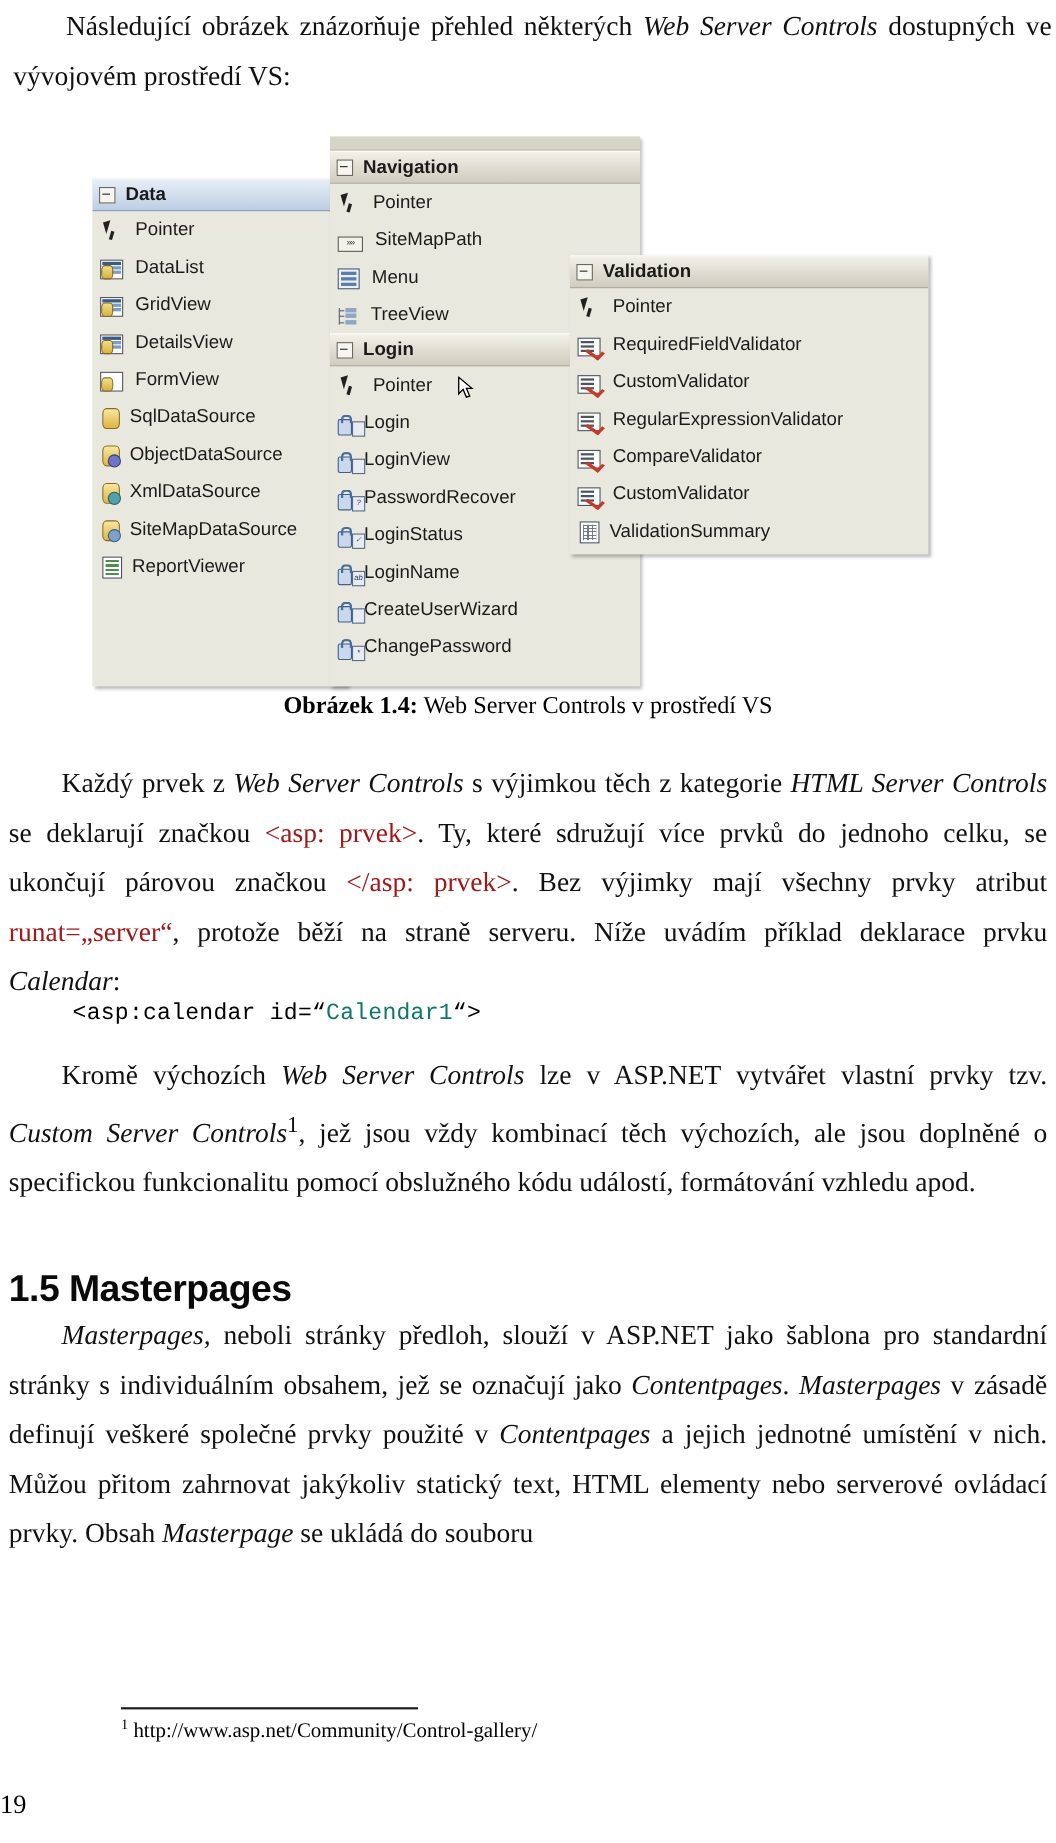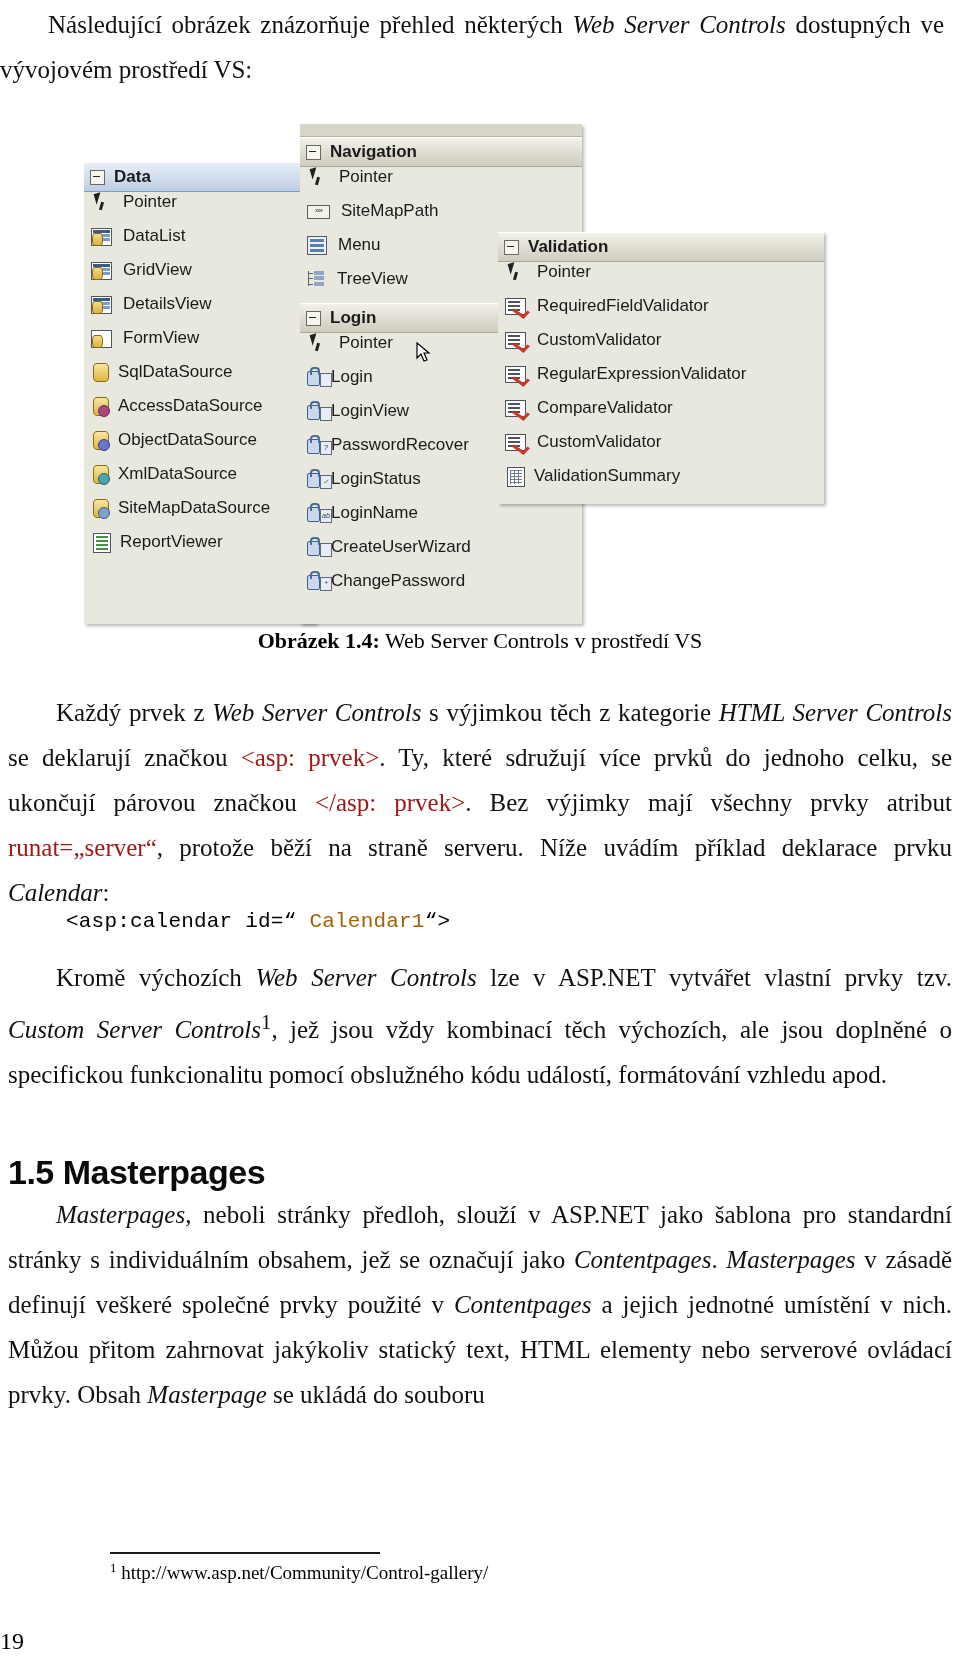--- a/index.html
+++ b/index.html
@@ -38,25 +38,25 @@
     display: inline-block;
     width: 48px;
   }
   .it { font-style: italic; }
   .code-red { color: #a01818; margin-top: 14px; }
   .mono {
     font-family: "Liberation Mono", monospace;
     font-size: 21px;
     letter-spacing: 0.2px;
   }
-  .mono .id { color: #a16207; margin-left: 13px; }
+  .mono .id { color: #0f766e; }
 
   #intro-block {
     position: absolute;
-    left: 0;
+    left: 12px;
     top: 2px;
     width: 944px;
   }
 
   
   #toolbox-figure {
     position: absolute;
     left: 84px;
     top: 124px;
     width: 740px;
@@ -64,21 +64,21 @@
   }
   .tb-panel {
     position: absolute;
     background: #e9e8de;
     font-family: "Liberation Sans", sans-serif;
     box-shadow: 2px 2px 3px rgba(0,0,0,0.28);
     overflow: hidden;
   }
   .tb-panel.p-data   { left: 0px;   top: 38px;  width: 232px; height: 462px; }
   .tb-panel.p-nav    { left: 216px; top: 0px;   width: 282px; height: 500px; }
-  .tb-panel.p-valid  { left: 414px; top: 108px; width: 326px; height: 272px; }
+  .tb-panel.p-valid  { left: 434px; top: 108px; width: 326px; height: 272px; }
 
   .tb-panel.p-data::before {
     content: "";
     position: absolute;
     left: 0; top: -38px; width: 106px; height: 38px;
     background: linear-gradient(#e7e5da, #d7d5c7);
     border: 1px solid #b9b7a6;
     box-sizing: border-box;
   }
 
@@ -110,21 +110,21 @@
   .expander::after {
     content: "";
     position: absolute;
     left: 2px; top: 5px;
     width: 7px; height: 1px;
     background: #2a2a22;
   }
 
   .tb-item {
     display: flex;
-    align-items: flex-start;
+    align-items: center;
     height: 34px;
     padding-left: 7px;
     font-size: 17px;
     color: #1a1a1a;
     white-space: nowrap;
   }
   .tb-icon {
     width: 21px; height: 19px;
     margin-right: 11px;
     flex: 0 0 auto;
@@ -427,24 +427,20 @@
           </span>
         <span>DetailsView</span>
       </div>
       <div class="tb-item">
         <span class="tb-icon ic-box ic-cyl"></span>
         <span>FormView</span>
       </div>
       <div class="tb-item">
         <span class="tb-icon ic-barrel"></span>
         <span>SqlDataSource</span>
-      </div>
-      <div class="tb-item">
-        <span class="tb-icon ic-barrel ic-plug"></span>
-        <span>AccessDataSource</span>
       </div>
       <div class="tb-item">
         <span class="tb-icon ic-barrel ic-plug ic-plug2"></span>
         <span>ObjectDataSource</span>
       </div>
       <div class="tb-item">
         <span class="tb-icon ic-barrel ic-plug ic-plug3"></span>
         <span>XmlDataSource</span>
       </div>
       <div class="tb-item">

